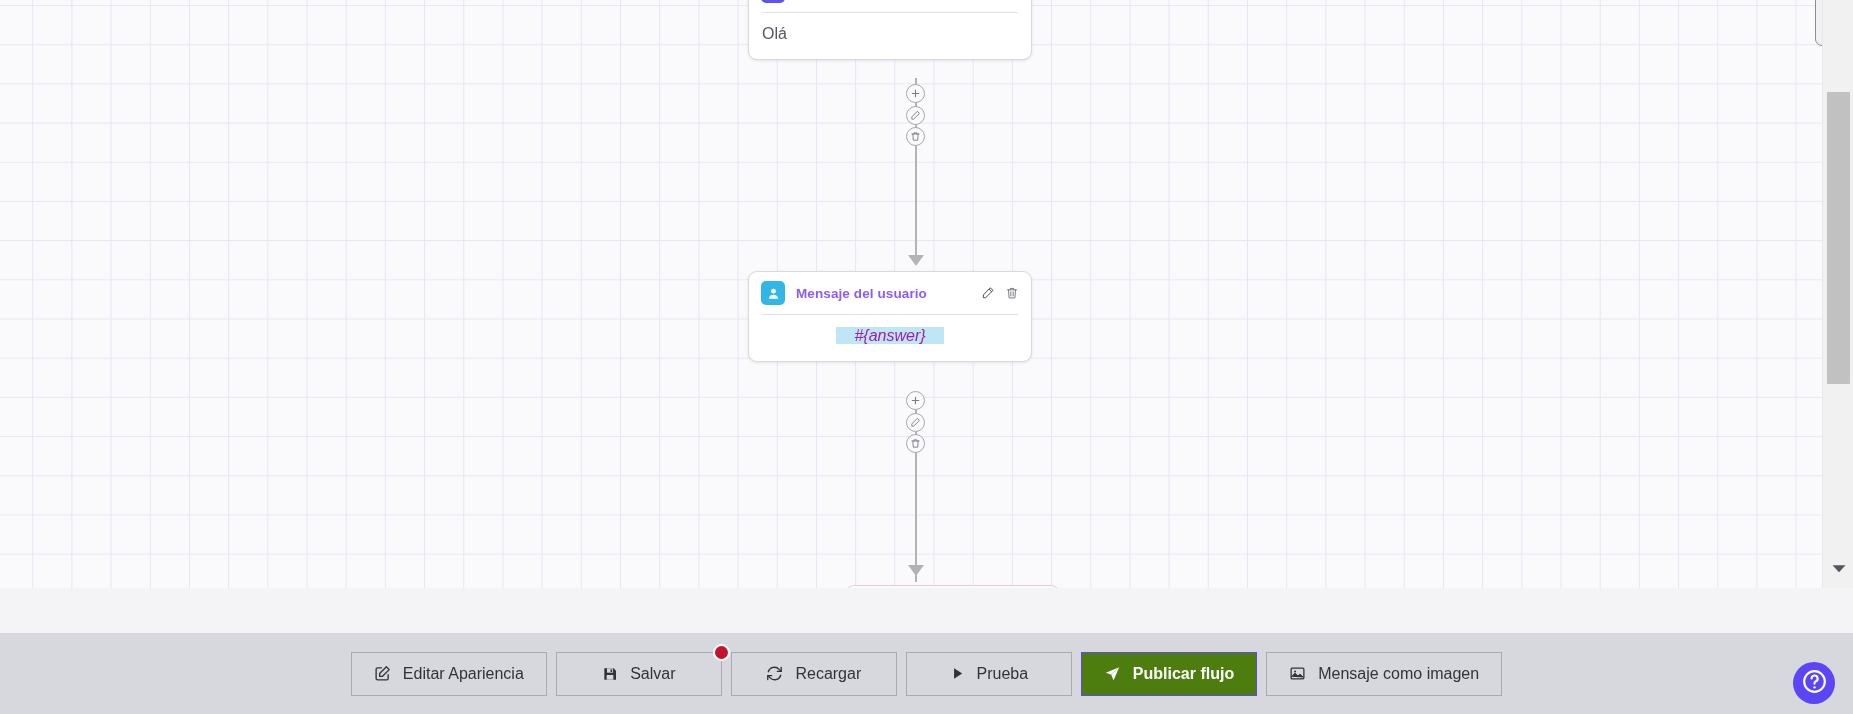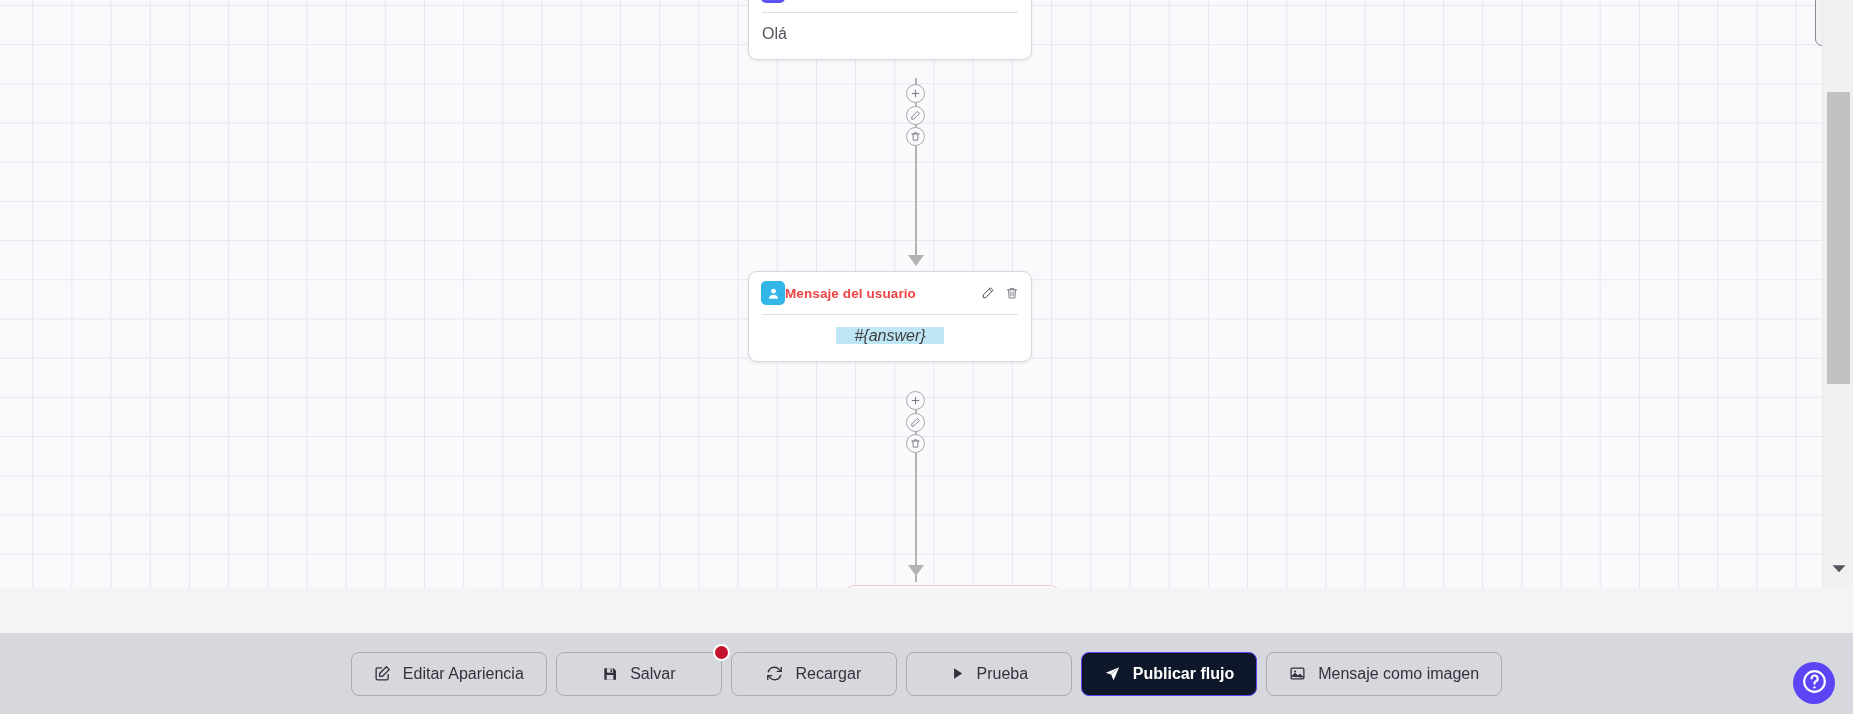--- a/index.html
+++ b/index.html
@@ -62,23 +62,24 @@
     display: flex;
     align-items: center;
     justify-content: center;
     flex: 0 0 auto;
   }
   .node-icon.bot  { background: #5b53f5; }
   .node-icon.user { background: #32b6e8; }
   .node-icon svg { display: block; }
 
   .node-title {
+    margin-left: 11px;
     font-size: 13.5px;
     font-weight: bold;
-    color: #ef4444;
+    color: #8b5cf6;
     letter-spacing: 0.1px;
     flex: 1 1 auto;
     white-space: nowrap;
     overflow: hidden;
   }
   .node-actions { display: flex; align-items: center; gap: 9px; flex: 0 0 auto; }
   .node-act {
     width: 15px; height: 15px;
     display: flex; align-items: center; justify-content: center;
     cursor: pointer;
@@ -92,21 +93,21 @@
   }
   .node-body {
     padding: 12px 13px 16px 13px;
     font-size: 16px;
     color: #55555e;
     min-height: 38px;
   }
   .node-body.center { text-align: center; }
   .var-chip {
     background: #bfe6f5;
-    color: #404040;
+    color: #a21caf;
     font-style: italic;
     padding: 0 18px;
   }
 
   
   .conn-line {
     position: absolute;
     width: 2px;
     background: #b3b3b3;
     z-index: 1;
@@ -208,34 +209,34 @@
     gap: 9px;
     z-index: 10;
   }
   .tb-btn {
     position: relative;
     height: 44px;
     min-width: 166px;
     padding: 0 22px;
     background: #d7d8dd;
     border: 1px solid #a9abb2;
-    border-radius: 8px;
+    border-radius: 0;
     display: flex;
     align-items: center;
     justify-content: center;
     gap: 12px;
     font-size: 16px;
     color: #32323c;
     cursor: pointer;
     white-space: nowrap;
   }
   .tb-btn .tb-ico { display: flex; align-items: center; justify-content: center; }
   .tb-btn .tb-ico svg { display: block; }
   .tb-btn.primary {
-    background: #0f172a;
+    background: #4d7c0f;
     border-color: #5b45f5;
     color: #ffffff;
     font-weight: bold;
   }
   .tb-badge {
     position: absolute;
     top: -9px;
     right: -9px;
     width: 17px;
     height: 17px;

